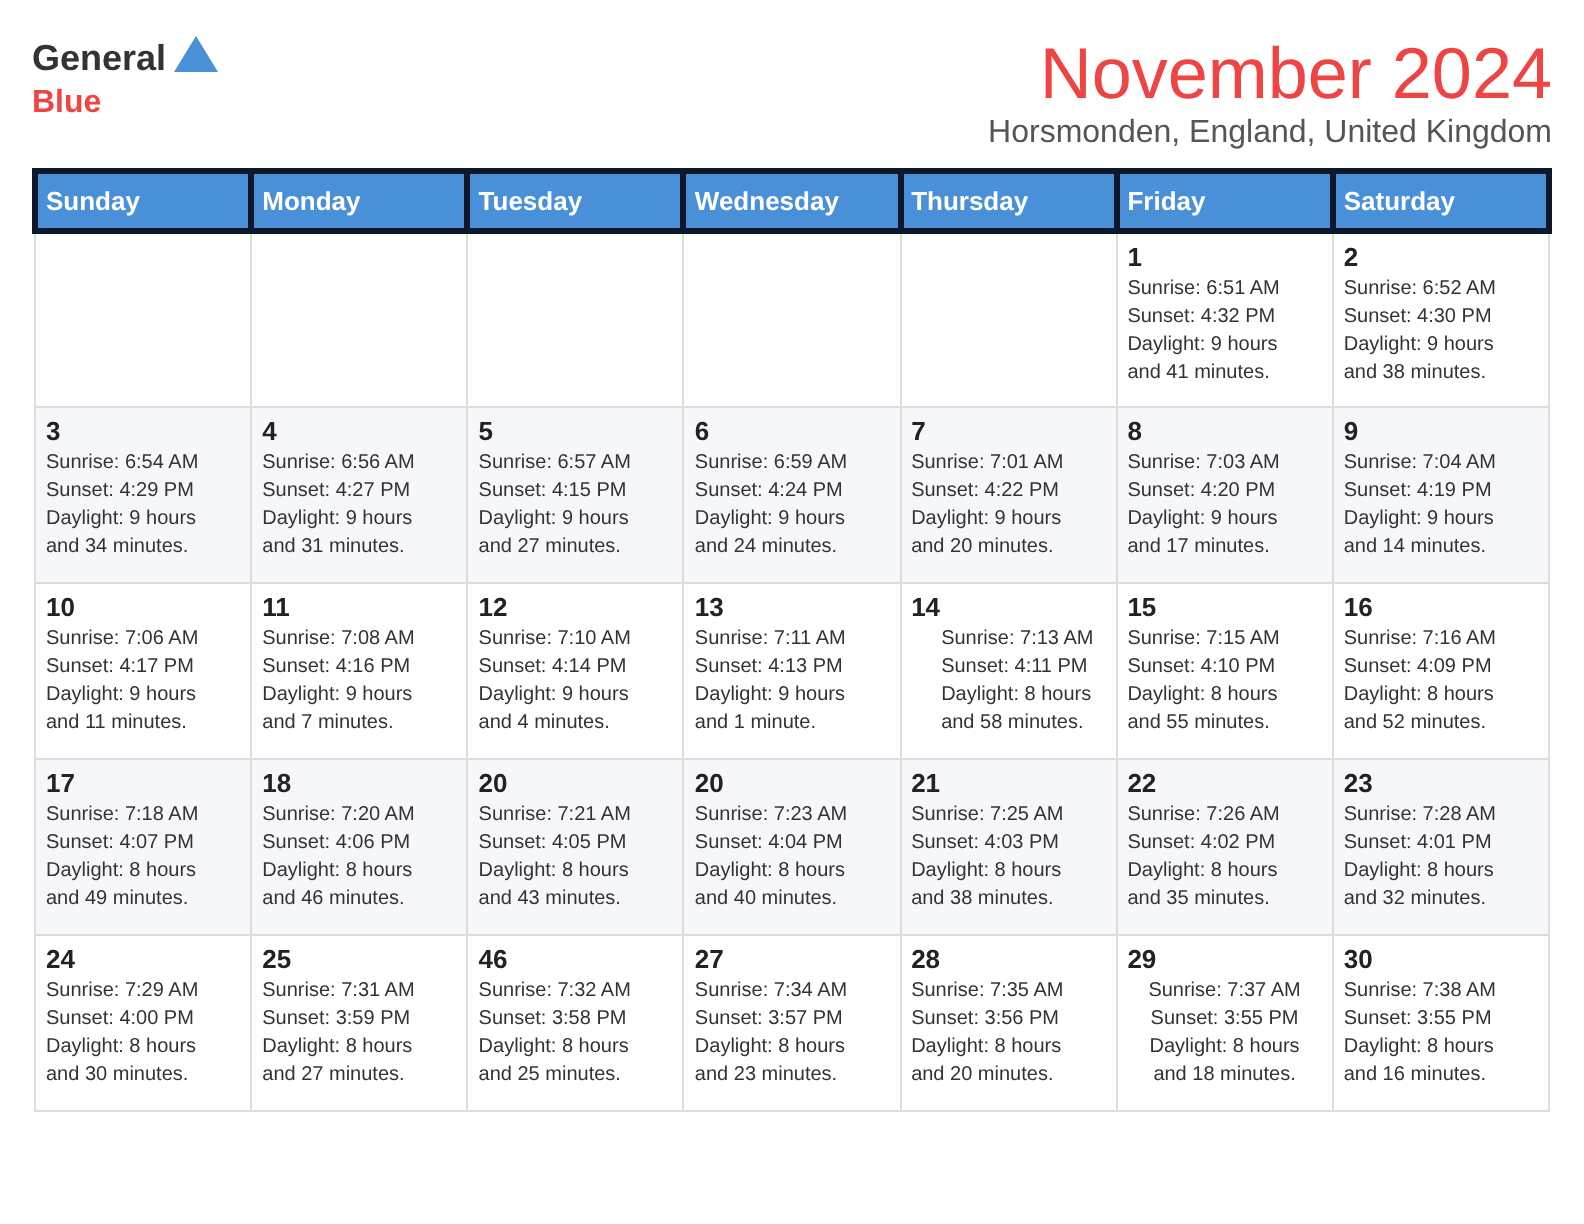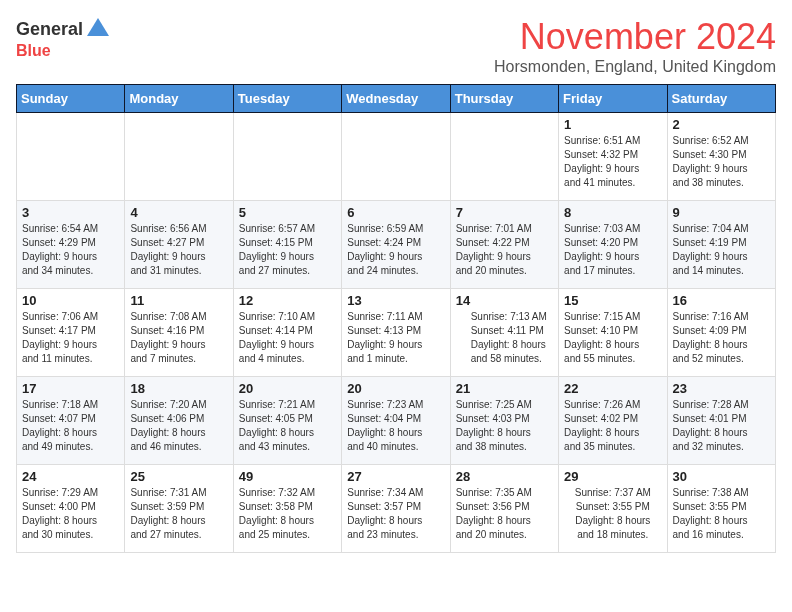--- a/index.html
+++ b/index.html
@@ -54,21 +54,21 @@
       border-collapse: collapse;
       table-layout: fixed;
     }
     thead tr th {
       background-color: #4a90d9;
       color: #fff;
       font-size: 13px;
       font-weight: bold;
       padding: 6px 4px;
       text-align: left;
-      border: 1px solid #0f172a;
+      border: 3px solid #0f172a;
     }
     tbody tr td {
       vertical-align: top;
       border: 1px solid #ddd;
       padding: 4px 5px;
       font-size: 10.5px;
       color: #333;
       height: 88px;
       background: #fff;
     }
@@ -310,21 +310,21 @@
 and 30 minutes.</div>
         </td>
         <td>
           <span class="day-number">25</span>
           <div class="day-info" style="white-space: pre-line;">Sunrise: 7:31 AM
 Sunset: 3:59 PM
 Daylight: 8 hours
 and 27 minutes.</div>
         </td>
         <td>
-          <span class="day-number">49</span>
+          <span class="day-number">46</span>
           <div class="day-info" style="white-space: pre-line;">Sunrise: 7:32 AM
 Sunset: 3:58 PM
 Daylight: 8 hours
 and 25 minutes.</div>
         </td>
         <td>
           <span class="day-number">27</span>
           <div class="day-info" style="white-space: pre-line;">Sunrise: 7:34 AM
 Sunset: 3:57 PM
 Daylight: 8 hours

